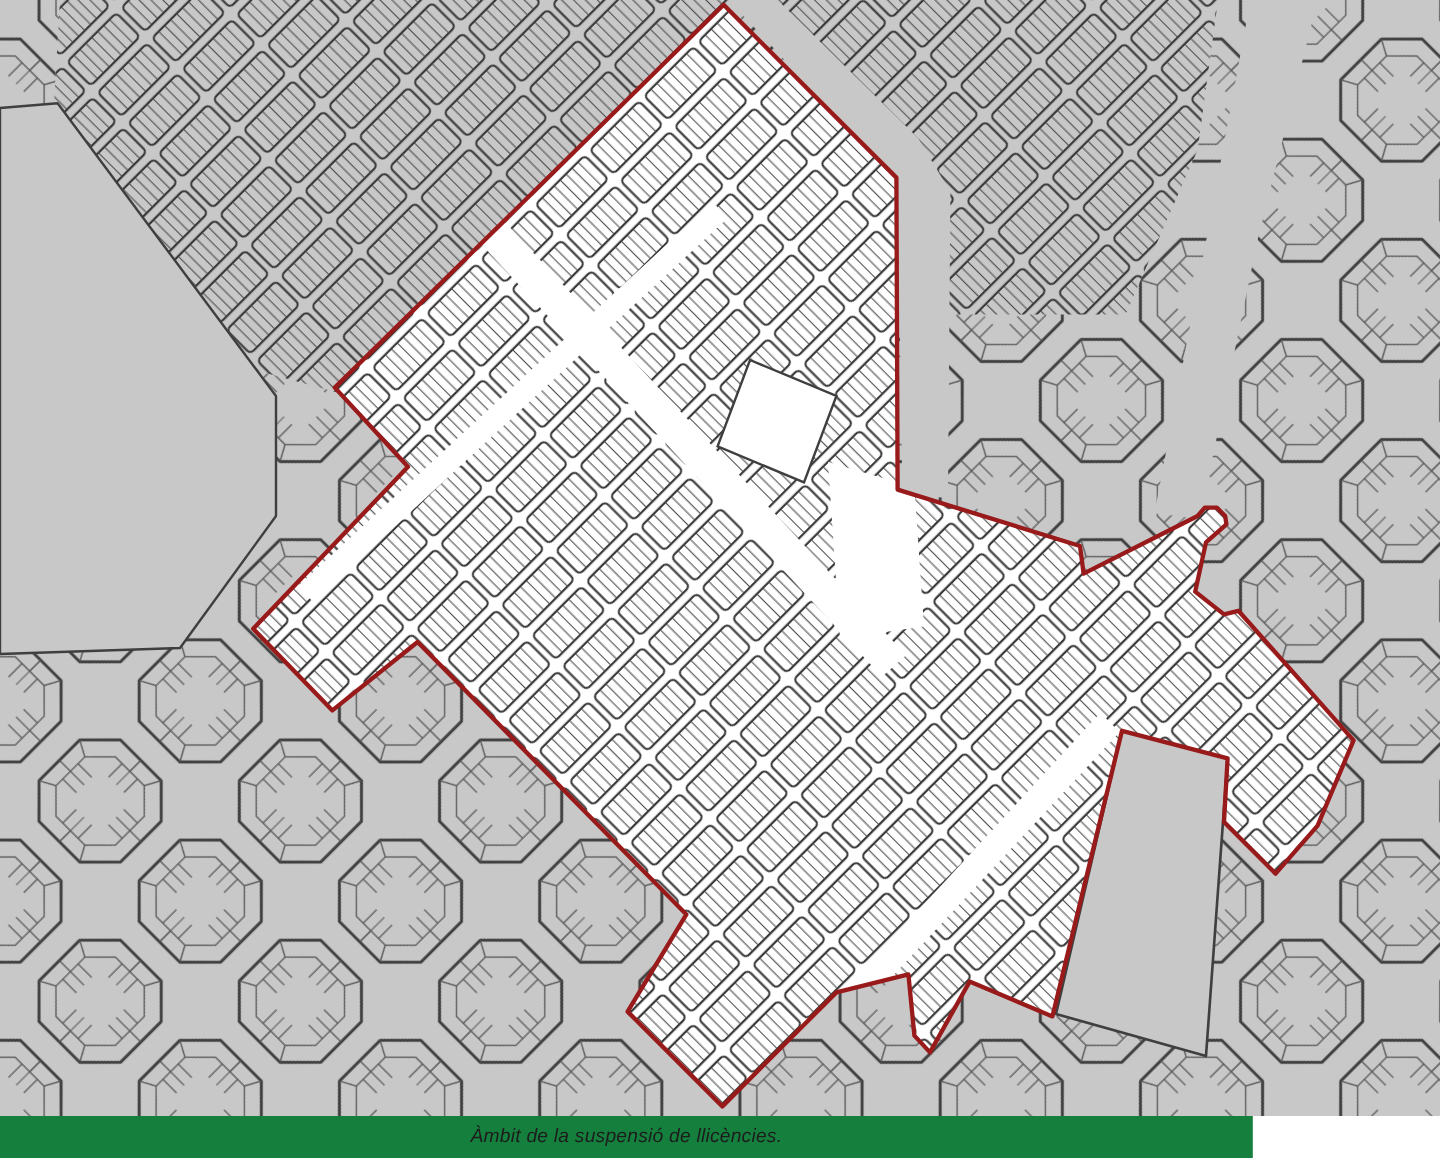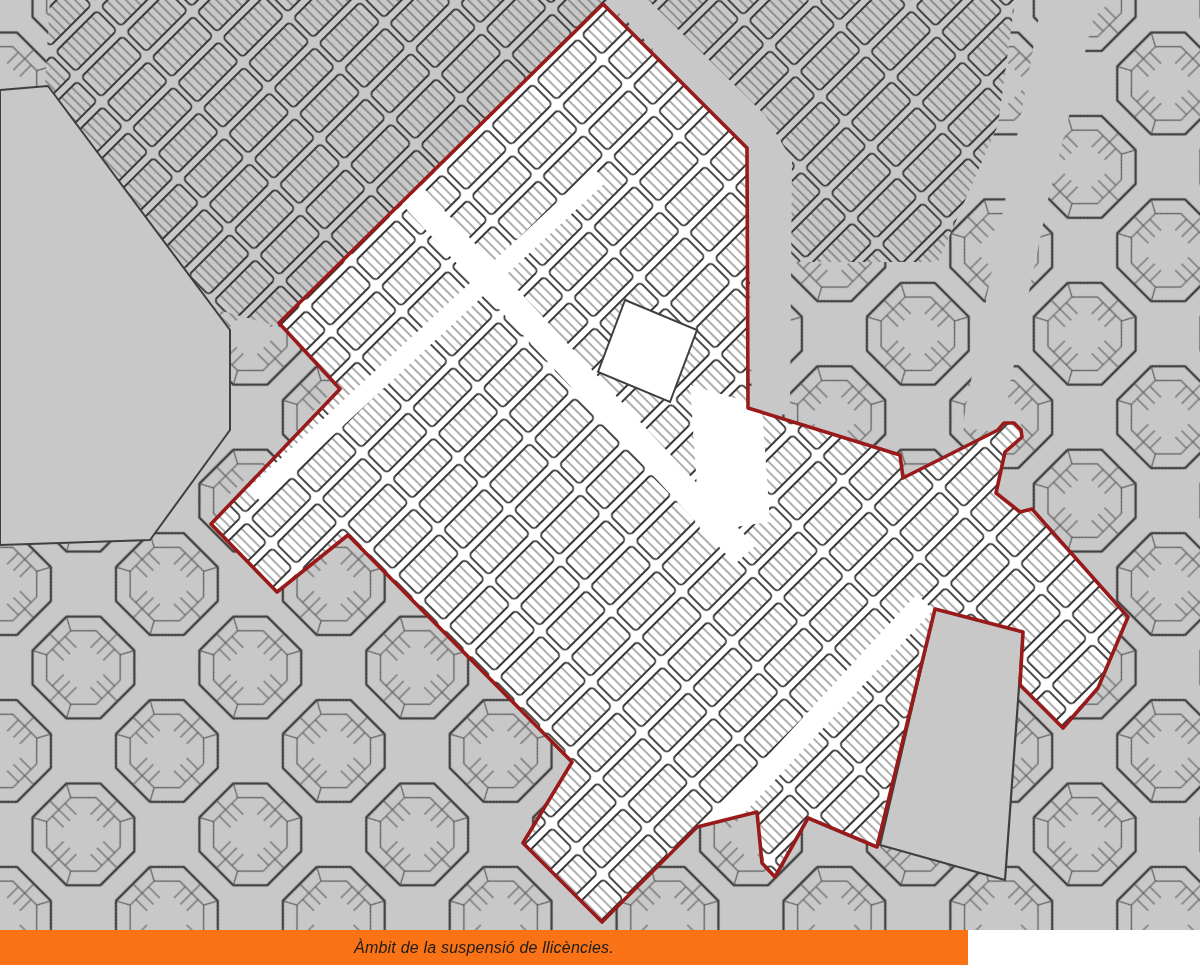--- a/index.html
+++ b/index.html
@@ -6,22 +6,22 @@
   .page {
     width: 1200px; height: 965px;
     background: #ffffff;
     font-family: "Liberation Sans", sans-serif;
     position: relative;
     overflow: hidden;
   }
   .map-wrap { width: 1200px; height: 930px; overflow: hidden; }
   svg { display: block; }
   .caption-band {
-    width: 968px; height: 35px;
-    background: #f97316;
+    width: 1044px; height: 35px;
+    background: #15803d;
     display: flex; align-items: center; justify-content: center;
   }
   .caption {
     font-style: italic;
     font-size: 16px;
     color: #1c1c1c;
     letter-spacing: 0.2px;
   }
 </style>
 </head>

